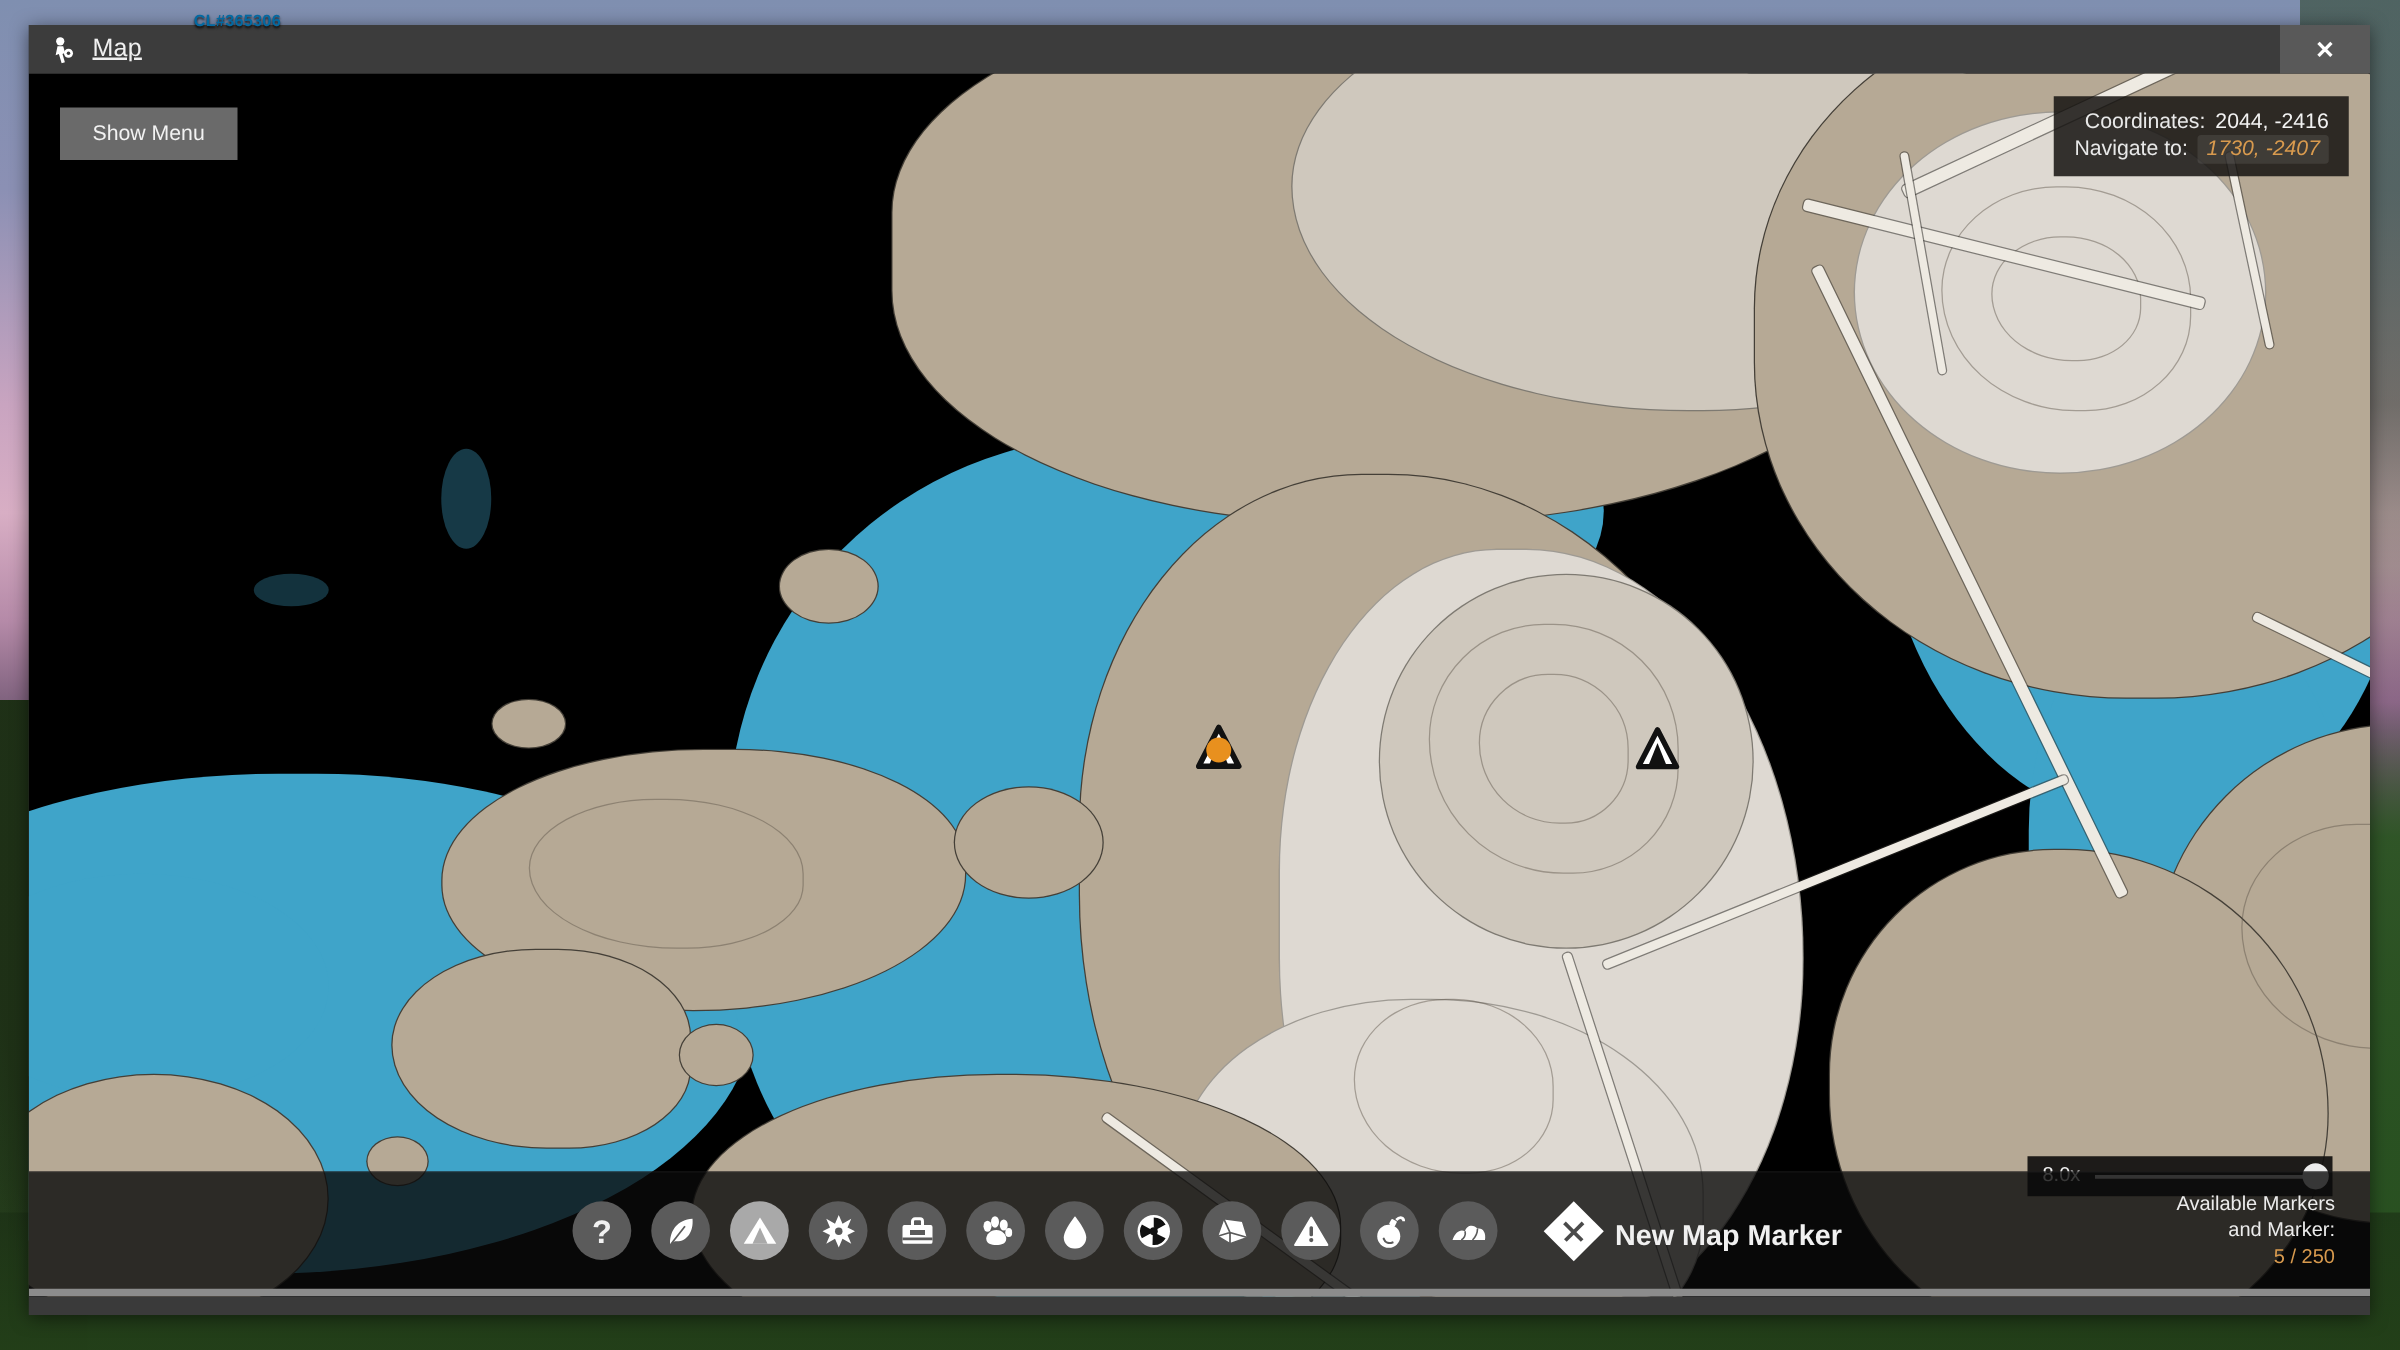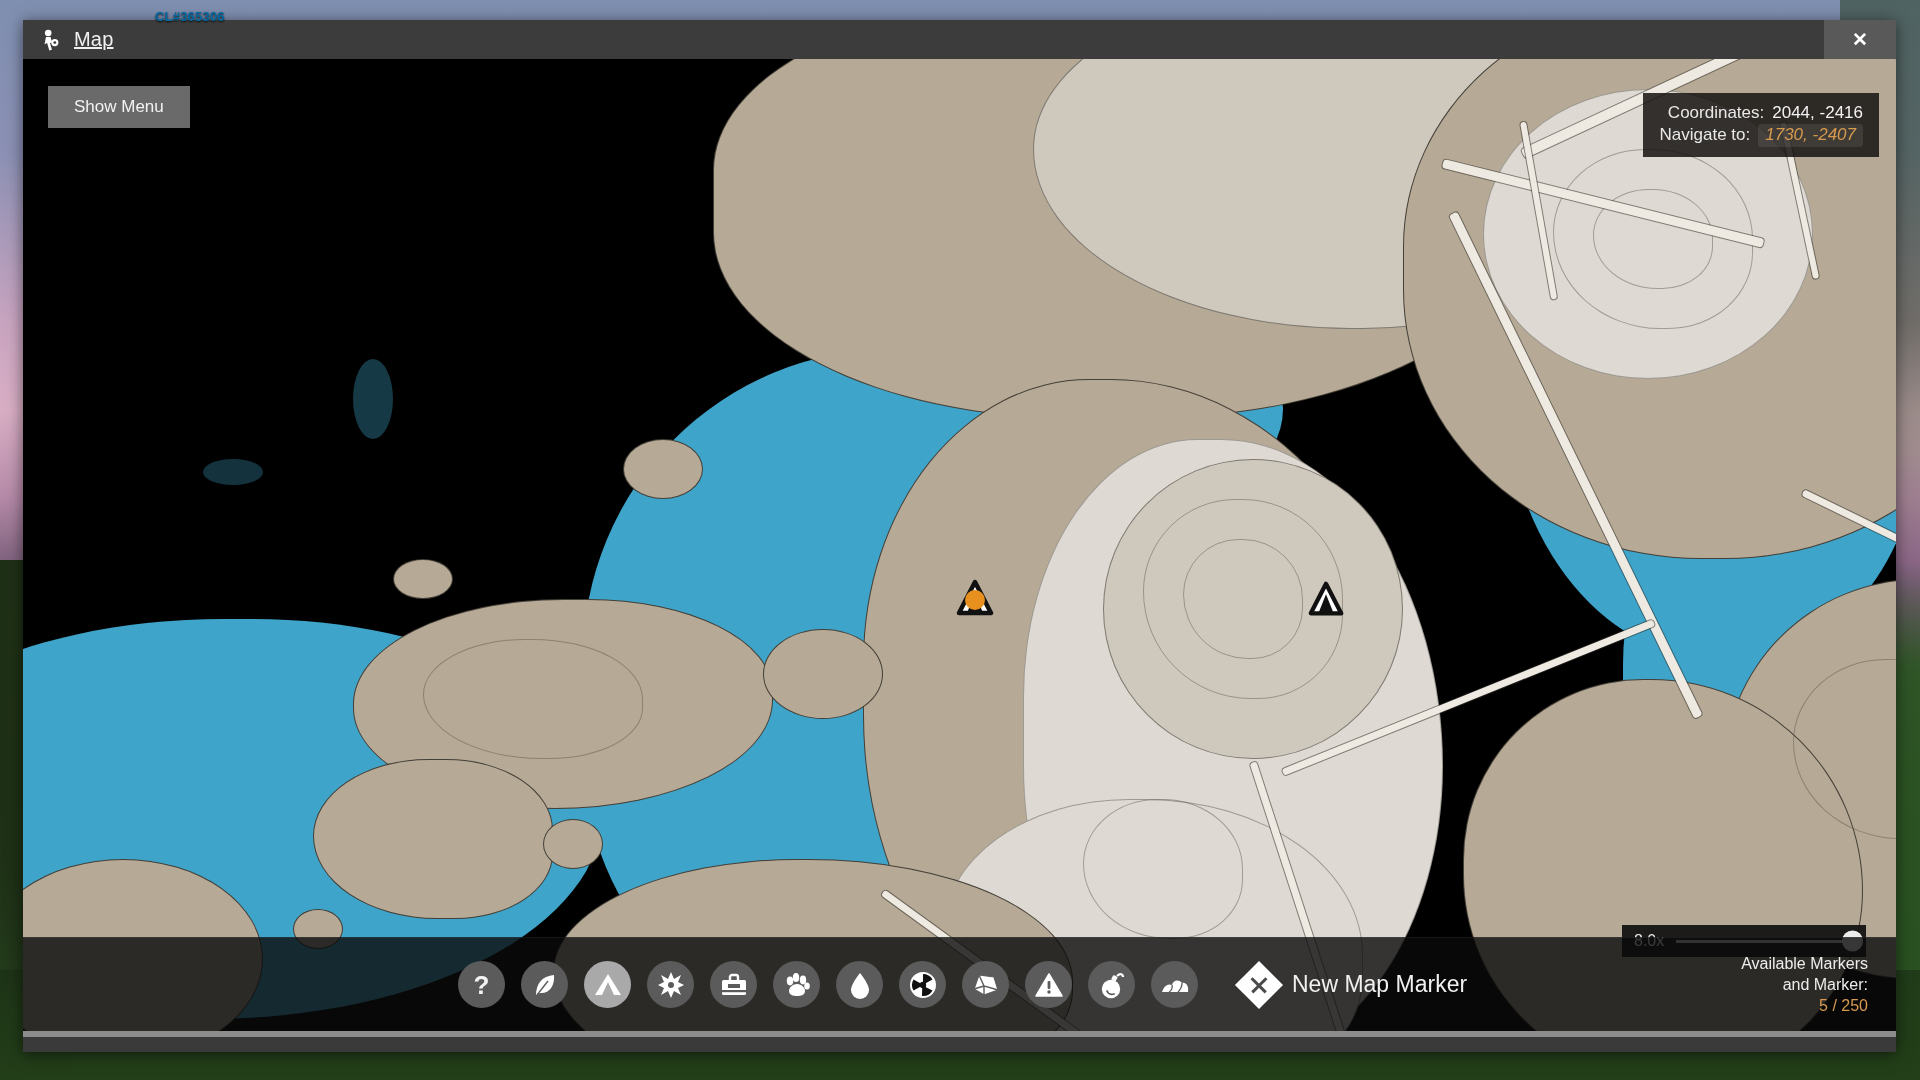--- a/index.html
+++ b/index.html
@@ -104,21 +104,21 @@
   
   #show-menu-btn {
     position: absolute; left: 25px; top: 27px;
     background: #6a6a6a; color: #f2f2f2;
     padding: 11px 26px; font-size: 17px; cursor: pointer;
     z-index: 30;
   }
 
   
   #coord-panel {
-    position: absolute; right: 17px; top: 34px; z-index: 30;
+    position: absolute; right: 17px; top: 18px; z-index: 30;
     background: rgba(22,20,18,.86);
     padding: 9px 16px 10px 17px;
     font-size: 17px; color: #ececec; line-height: 1.32;
   }
   #coord-panel .row { display: flex; justify-content: flex-end; gap: 8px; white-space: nowrap; }
   #coord-panel .label { color: #e8e8e8; }
   #coord-panel .value { color: #f2f2f2; }
   #coord-panel .nav-value {
     color: #d89a4e; background: rgba(255,255,255,.09);
     padding: 0 7px; border-radius: 3px; cursor: pointer; font-style: italic;
@@ -159,22 +159,22 @@
   .tool-icon {
     width: 47px; height: 47px; border-radius: 50%;
     background: #5b5b5b;
     display: flex; align-items: center; justify-content: center;
     cursor: pointer;
   }
   .tool-icon.active { background: #a9a9a9; }
   .tool-icon svg, .tool-icon span { pointer-events: none; }
 
   #new-marker-btn {
-    display: flex; align-items: center; gap: 16px;
-    margin-left: 44px; cursor: pointer;
+    display: flex; align-items: flex-end; gap: 16px;
+    margin-left: 44px; cursor: pointer; font-weight: bold;
   }
   #new-marker-btn .diamond {
     width: 34px; height: 34px; background: #ffffff;
     transform: rotate(45deg);
     position: relative;
   }
   #new-marker-btn .diamond::before,
   #new-marker-btn .diamond::after {
     content: ""; position: absolute; background: #4a4a4a;
   }

